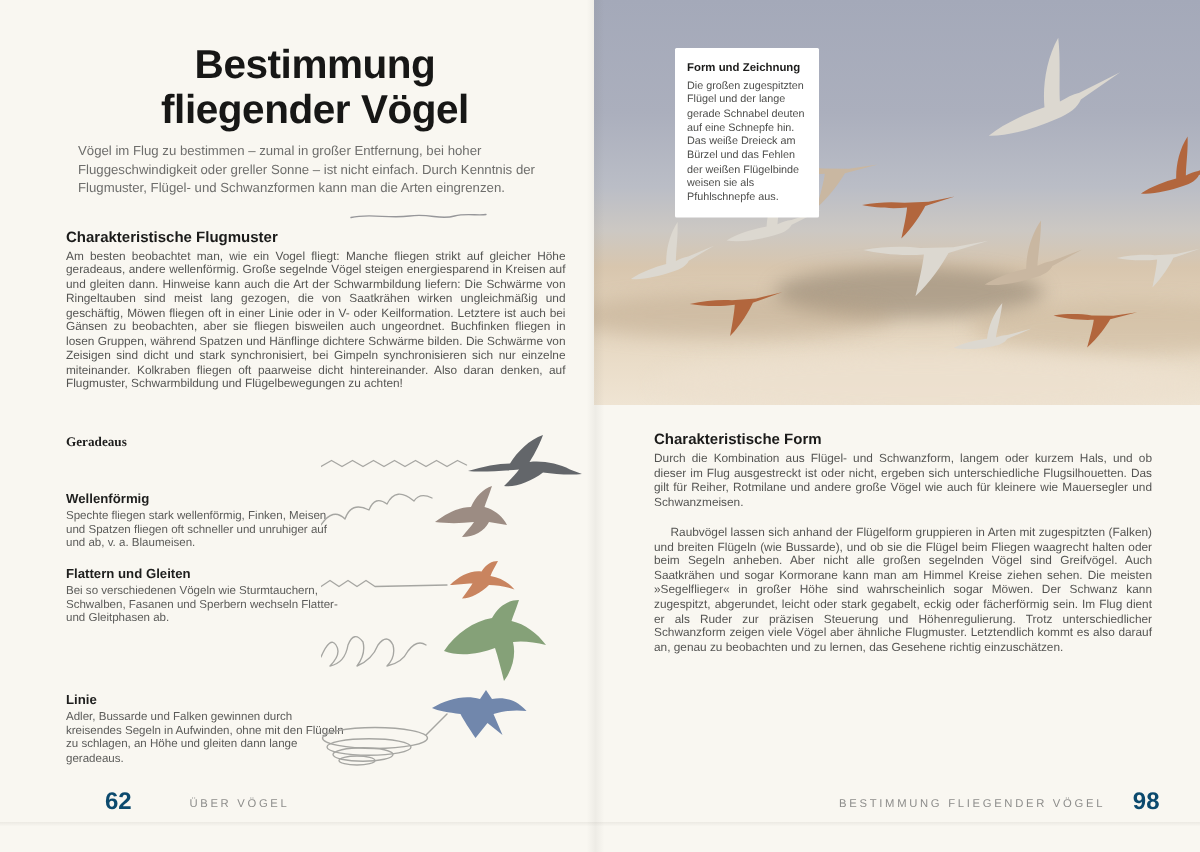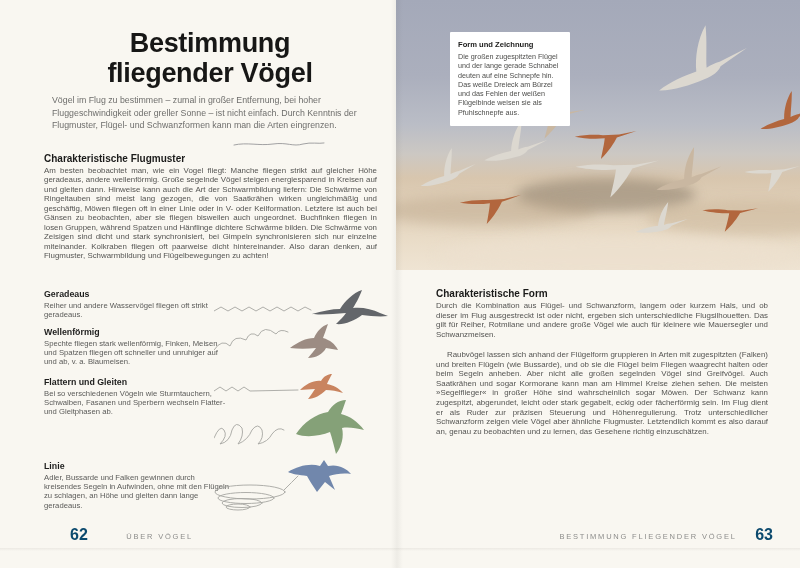--- a/index.html
+++ b/index.html
@@ -35,38 +35,38 @@
     position:absolute;left:44px;top:153px;width:332px;margin:0;
     font-size:10px;font-weight:bold;color:#1b1b1a;
   }
   .body-text{
     position:absolute;left:44px;top:166px;width:333px;margin:0;
     font-size:7.9px;line-height:9.45px;text-align:justify;color:#545452;
   }
   .pattern{position:absolute;left:44px;width:186px;}
   .pattern h3{margin:0 0 2px 0;font-size:8.8px;font-weight:bold;color:#1e1e1d;}
   .pattern p{margin:0;font-size:7.7px;line-height:9.2px;color:#5b5b59;}
-  .p0{top:289px;} .p1{top:327px;} .p2{top:377px;} .p3{top:423px;} .p4{top:461px;}
+  .p0{top:289px;font-family:Liberation Serif, serif;} .p1{top:327px;} .p2{top:377px;} .p3{top:423px;} .p4{top:461px;}
   .illus{position:absolute;left:214px;top:286px;width:178px;height:252px;}
   .flightline{fill:none;stroke:#a6a6a2;stroke-width:0.9;stroke-linecap:round;stroke-linejoin:round;}
   
   .photo{
     position:absolute;left:396px;top:0;width:404px;height:270px;overflow:hidden;
     background:linear-gradient(to bottom,
       #a4a9b9 0%, #abafbd 28%, #babdc6 46%, #ccc8c3 57%,
       #d8c6ae 66%, #e2d2bb 78%, #eaddc9 90%, #efe4d3 100%);
   }
   .dune{position:absolute;border-radius:50%;filter:blur(6px);}
   .dune.d1{left:120px;top:178px;width:180px;height:34px;background:rgba(122,108,92,0.45);}
   .dune.d2{left:-20px;top:196px;width:220px;height:30px;background:rgba(176,152,122,0.35);}
   .dune.d3{left:250px;top:200px;width:220px;height:36px;background:rgba(190,166,134,0.35);}
   .dune.d4{left:40px;top:236px;width:360px;height:40px;background:rgba(236,224,206,0.8);}
   .flock{position:absolute;left:0;top:0;width:404px;height:270px;}
   .caption-box{
-    position:absolute;left:54px;top:32px;width:120px;
+    position:absolute;left:54px;top:32px;width:96px;
     background:#ffffff;padding:8px 8px 9px 8px;box-sizing:border-box;border-radius:1px;
   }
   .caption-box h3{margin:0 0 3px 0;font-size:7.6px;color:#1b1b1a;}
   .caption-box p{margin:0;font-size:7.2px;line-height:9.3px;color:#4d4d4b;}
   .sec-heading-right{
     position:absolute;left:436px;top:288px;width:332px;margin:0;
     font-size:10px;font-weight:bold;color:#1b1b1a;
   }
   .rp{position:absolute;left:436px;width:332px;margin:0;
       font-size:7.9px;line-height:9.6px;text-align:justify;color:#545452;}
@@ -90,21 +90,20 @@
 
   <svg class="squiggle" viewBox="0 0 92 10">
     <path d="M1 6 C14 3 26 7 40 5 C54 3 60 8 70 5 C78 3 86 5 91 4" fill="none" stroke="#97979a" stroke-width="0.9" stroke-linecap="round"></path>
   </svg>
 
   <h2 class="sec-heading-left">Charakteristische Flugmuster</h2>
   <p class="body-text">Am besten beobachtet man, wie ein Vogel fliegt: Manche fliegen strikt auf gleicher Höhe geradeaus, andere wellenförmig. Große segelnde Vögel steigen energiesparend in Kreisen auf und gleiten dann. Hinweise kann auch die Art der Schwarmbildung liefern: Die Schwärme von Ringeltauben sind meist lang gezogen, die von Saatkrähen wirken ungleichmäßig und geschäftig, Möwen fliegen oft in einer Linie oder in V- oder Keilformation. Letztere ist auch bei Gänsen zu beobachten, aber sie fliegen bisweilen auch ungeordnet. Buchfinken fliegen in losen Gruppen, während Spatzen und Hänflinge dichtere Schwärme bilden. Die Schwärme von Zeisigen sind dicht und stark synchronisiert, bei Gimpeln synchronisieren sich nur einzelne miteinander. Kolkraben fliegen oft paarweise dicht hintereinander. Also daran denken, auf Flugmuster, Schwarmbildung und Flügelbewegungen zu achten!</p>
 
   <div class="pattern p0">
     <h3>Geradeaus</h3>
-    <p>Reiher und andere Wasservögel fliegen oft strikt geradeaus.</p>
   </div>
   <div class="pattern p1">
     <h3>Wellenförmig</h3>
     <p>Spechte fliegen stark wellenförmig, Finken, Meisen und Spatzen fliegen oft schneller und unruhiger auf und ab, v. a. Blaumeisen.</p>
   </div>
   <div class="pattern p2">
     <h3>Flattern und Gleiten</h3>
     <p>Bei so verschiedenen Vögeln wie Sturmtauchern, Schwalben, Fasanen und Sperbern wechseln Flatter- und Gleitphasen ab.</p>
   </div>
   <div class="pattern p4">
@@ -181,18 +180,18 @@
   <h2 class="sec-heading-right">Charakteristische Form</h2>
   <p class="rp rp1">Durch die Kombination aus Flügel- und Schwanzform, langem oder kurzem Hals, und ob dieser im Flug ausgestreckt ist oder nicht, ergeben sich unterschiedliche Flugsilhouetten. Das gilt für Reiher, Rotmilane und andere große Vögel wie auch für kleinere wie Mauersegler und Schwanzmeisen.</p>
   <p class="rp rp2">Raubvögel lassen sich anhand der Flügelform gruppieren in Arten mit zugespitzten (Falken) und breiten Flügeln (wie Bussarde), und ob sie die Flügel beim Fliegen waagrecht halten oder beim Segeln anheben. Aber nicht alle großen segelnden Vögel sind Greifvögel. Auch Saatkrähen und sogar Kormorane kann man am Himmel Kreise ziehen sehen. Die meisten »Segelflieger« in großer Höhe sind wahrscheinlich sogar Möwen. Der Schwanz kann zugespitzt, abgerundet, leicht oder stark gegabelt, eckig oder fächerförmig sein. Im Flug dient er als Ruder zur präzisen Steuerung und Höhenregulierung. Trotz unterschiedlicher Schwanzform zeigen viele Vögel aber ähnliche Flugmuster. Letztendlich kommt es also darauf an, genau zu beobachten und zu lernen, das Gesehene richtig einzuschätzen.</p>
 
   <div class="footer-left">
     <span class="page-num">62</span>
     <span class="footer-label">ÜBER VÖGEL</span>
   </div>
   <div class="footer-right">
     <span class="footer-label">BESTIMMUNG FLIEGENDER VÖGEL</span>
-    <span class="page-num">63</span>
+    <span class="page-num">98</span>
   </div>
 
   <div class="gutter"></div>
   <div class="bottom-edge"></div>
 </div>
 
 </body></html>

